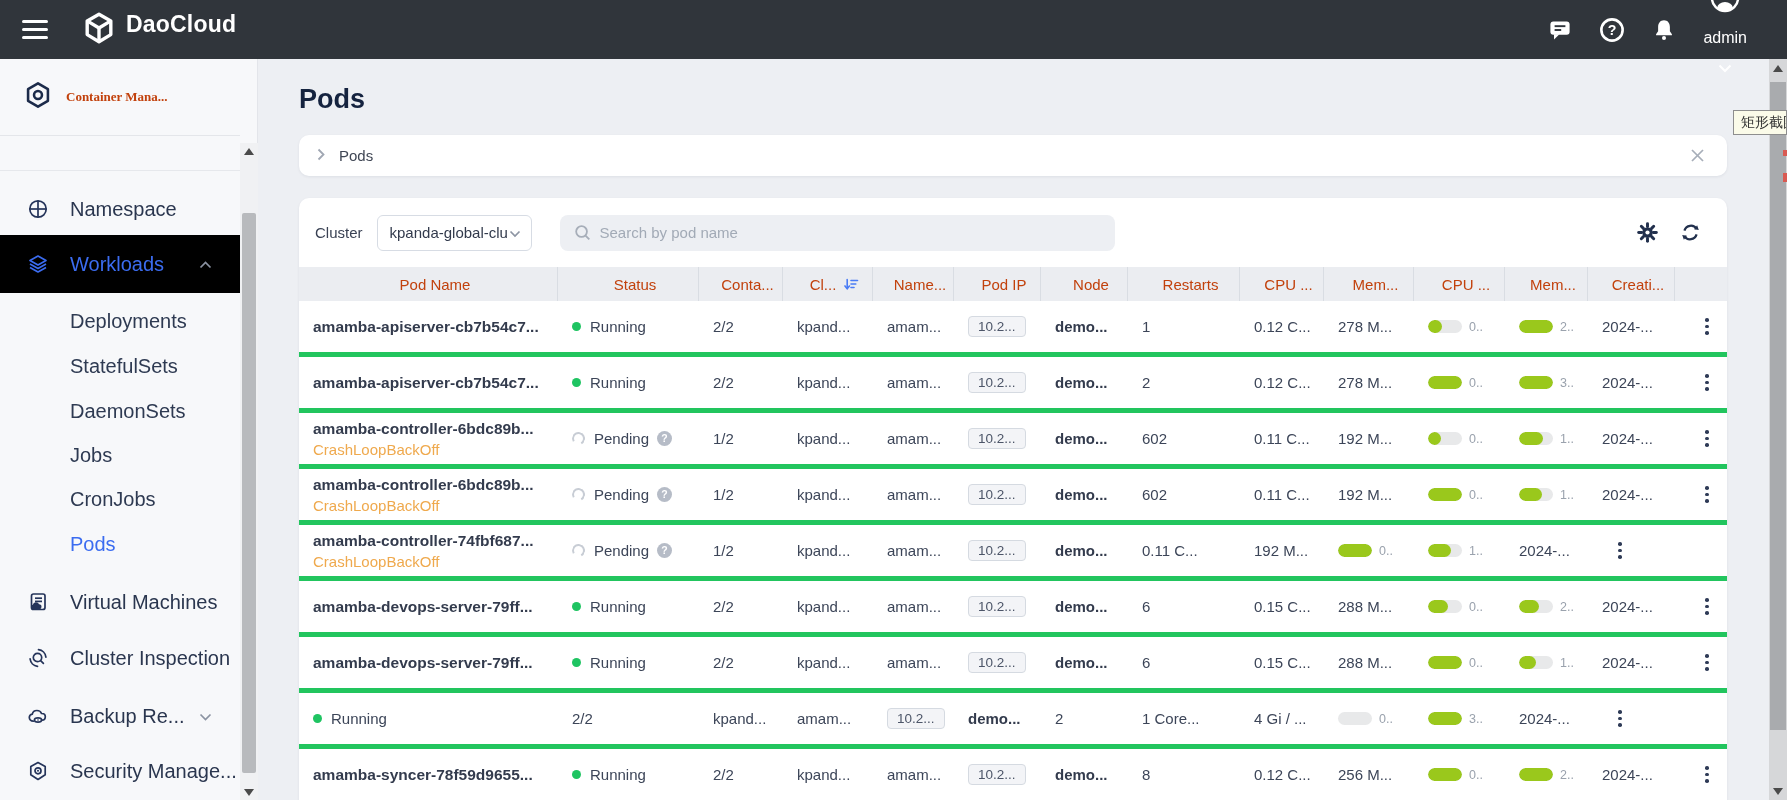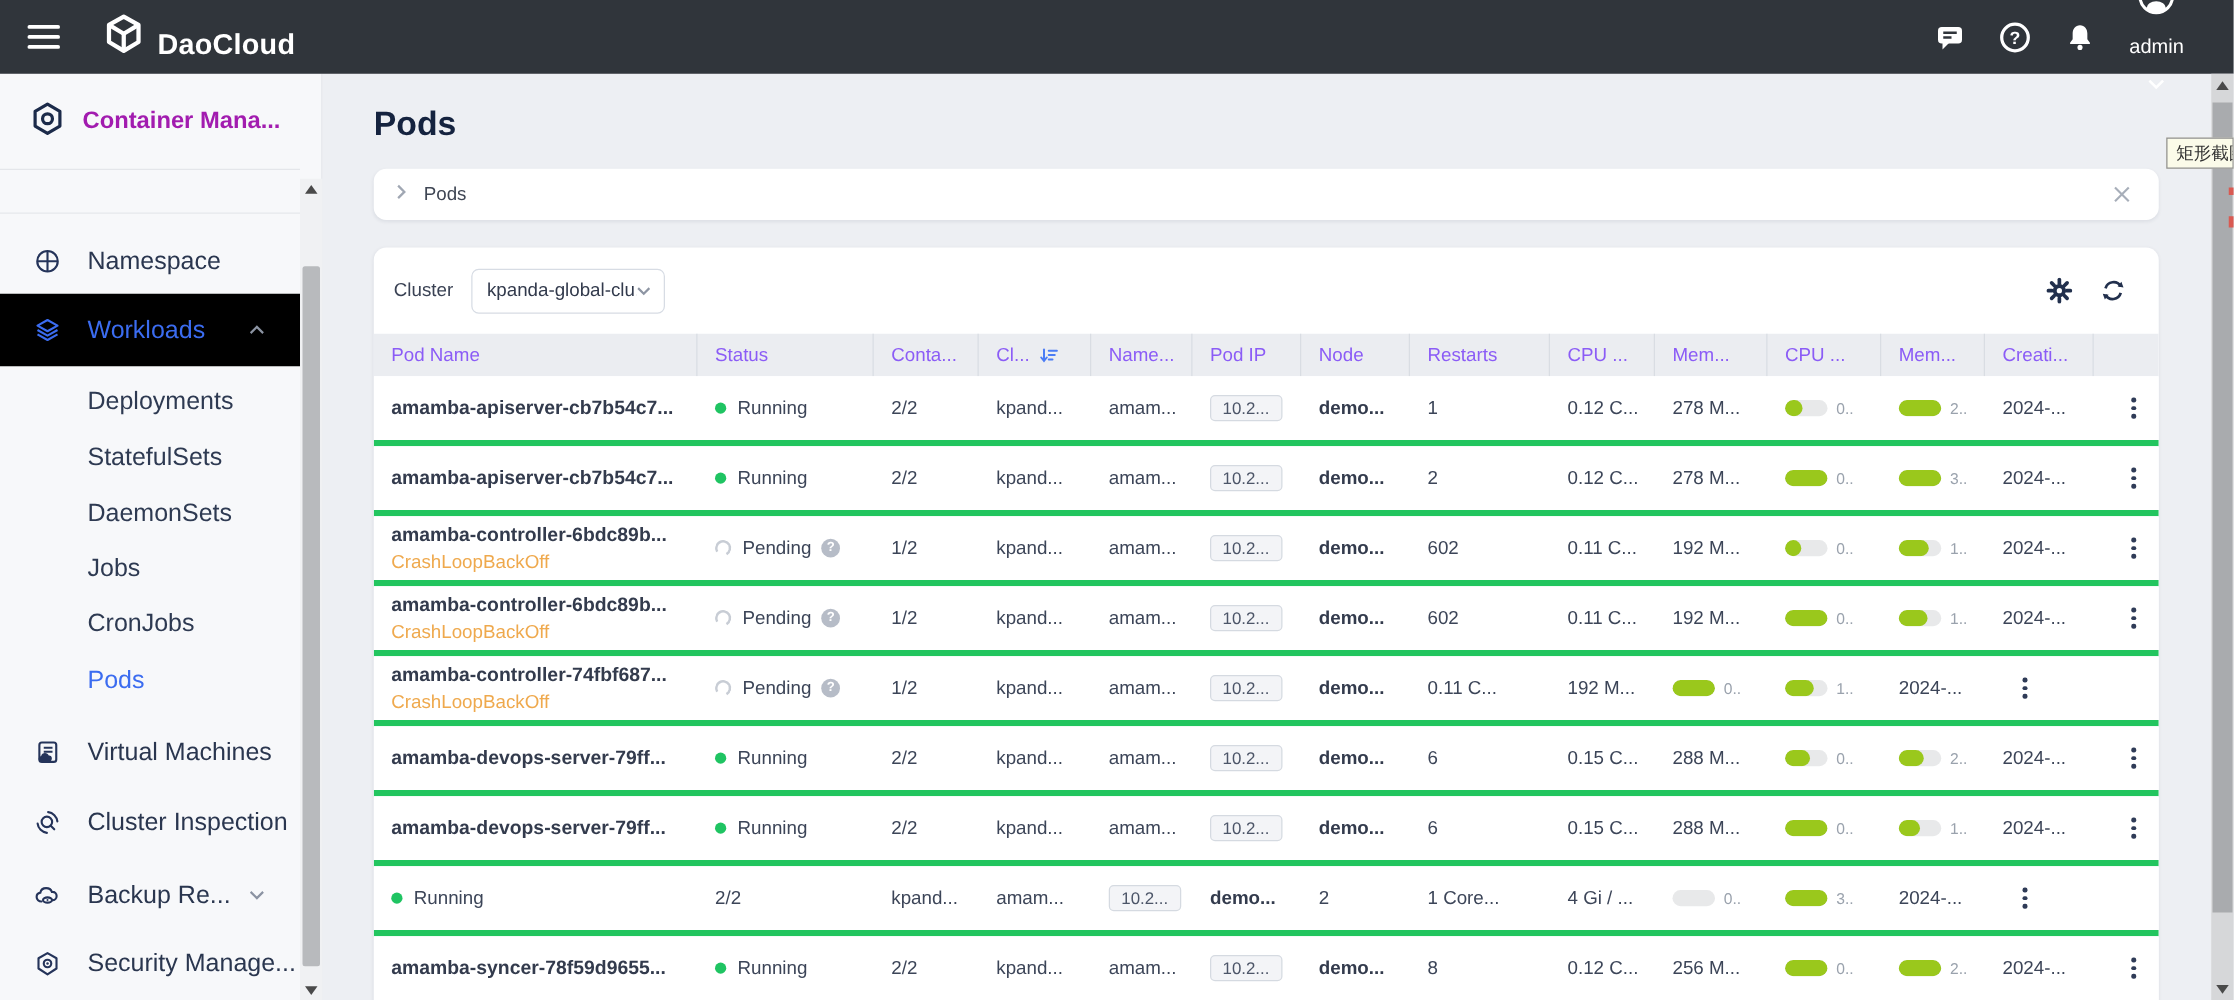--- a/index.html
+++ b/index.html
@@ -3,41 +3,41 @@
 <meta charset="utf-8">
 <style>
   * { margin:0; padding:0; box-sizing:border-box; }
   html,body { width:1787px; height:800px; overflow:hidden; }
   body { position:relative; font-family:"Liberation Sans",sans-serif; background:#edeff3; color:#333b4d; }
 
   
   .navbar { position:absolute; left:0; top:0; width:1787px; height:59px; background:#30353b; display:flex; align-items:center; z-index:50; }
   .burger { margin-left:22px; width:26px; display:flex; flex-direction:column; gap:5px; cursor:pointer; }
   .burger i { display:block; height:3px; background:#fff; border-radius:2px; }
-  .brand { display:flex; align-items:flex-end; gap:10px; margin-left:34px; }
+  .brand { display:flex; align-items:flex-start; gap:10px; margin-left:34px; }
   .brand-name { color:#fff; font-size:23px; font-weight:bold; letter-spacing:.2px; }
   .nav-right { margin-left:auto; display:flex; align-items:center; gap:26px; margin-right:40px; }
   .nav-ic { width:26px; height:26px; display:flex; align-items:center; justify-content:center; cursor:pointer; }
   .nav-user { display:flex; align-items:center; gap:12px; cursor:pointer;flex-direction:column; }
   .nav-user .uname { color:#fff; font-size:16px; }
 
   
   .sidebar { position:absolute; left:0; top:59px; width:258px; height:741px; background:#f7f8fa; border-right:1px solid #e3e5ea; }
   .side-clip { position:absolute; left:0; top:0; width:240px; height:741px; overflow:hidden; }
   .side-item { position:absolute; left:0; width:240px; display:flex; align-items:center; cursor:pointer; }
   .side-item .ic { width:22px; height:22px; margin-left:27px; flex:0 0 22px; }
   .side-item .lbl { margin-left:21px; font-size:20px; color:#2a364f; font-weight:500; white-space:nowrap; }
   .side-item.sub .lbl { margin-left:70px; font-weight:400; color:#2e3a52; }
   .side-item.sub.active .lbl { color:#3b6cf0; }
   .side-item.sec-active { background:#000000; }
   .side-item.sec-active .lbl { color:#3b6cf0; }
   .side-item .chev { margin-left:auto; margin-right:28px; }
   .mod-head { position:absolute; left:0; top:0; width:240px; height:77px; background:#f7f8fa; z-index:5; display:flex; align-items:center; border-bottom:1px solid #e4e6ea; }
   .mod-head .mic { margin-left:24px; }
-  .mod-head .mt { margin-left:14px; font-size:19px; font-weight:bold; color:#a21caf; white-space:nowrap; }
+  .mod-head .mt { margin-left:14px; font-size:13px; font-weight:bold; color:#c2410c; white-space:nowrap;font-family:Liberation Serif, serif; }
   .side-div { position:absolute; left:0; width:240px; height:1px; background:#e6e8ec; }
 
   
   .sb { position:absolute; width:18px; }
   .tri-up { width:0; height:0; border-left:5px solid transparent; border-right:5px solid transparent; border-bottom:7px solid #4a4a4a; }
   .tri-dn { width:0; height:0; border-left:5px solid transparent; border-right:5px solid transparent; border-top:7px solid #4a4a4a; }
   .side-scroll { left:240px; top:84px; height:657px; background:#f0f1f3; }
   .side-scroll .thumb { position:absolute; left:2px; top:70px; width:14px; height:560px; background:#b8babd; border-radius:2px; }
   .side-scroll .au { position:absolute; left:4px; top:5px; }
   .side-scroll .ad { position:absolute; left:4px; bottom:4px; }
@@ -62,21 +62,21 @@
   .search { margin-left:28px; width:555px; height:36px; background:#edeff3; border-radius:8px; display:flex; align-items:center; }
   .search svg { margin-left:14px; flex:0 0 auto; }
   .search input { border:none; outline:none; background:transparent; margin-left:9px; font-size:15px; color:#3a4254; width:480px; font-family:"Liberation Sans",sans-serif; }
   .search input::placeholder { color:#a2aab6; }
   .tb-ics { margin-left:auto; margin-right:26px; display:flex; align-items:center; gap:22px; }
   .tb-ics .tic { cursor:pointer; display:flex; }
 
   
   .grid { display:grid; grid-template-columns:259px 141px 84px 90px 81px 87px 87px 112px 84px 90px 91px 83px 87px 52px; }
   .thead { position:absolute; left:0; top:69px; width:1428px; height:34px; background:#ebedf1; }
-  .th { display:flex; align-items:center; padding-left:14px; font-size:15px; color:#8b5cf6; border-right:1px solid #d9dde3; white-space:nowrap; overflow:hidden; }
+  .th { display:flex; align-items:center; padding-left:14px; font-size:15px; color:#c2410c; border-right:1px solid #d9dde3; white-space:nowrap; overflow:hidden;justify-content:center; }
   .th:last-child { border-right:none; }
   .th .sort-ic { margin-left:8px; display:none; cursor:pointer; }
   .th.sorted .sort-ic { display:flex; }
   .tbody { position:absolute; left:0; top:103px; width:1428px; }
   .tr { height:56px; border-bottom:5px solid #22c55e; background:#fff; }
   .td { display:flex; align-items:center; padding-left:14px; font-size:15px; color:#3c4558; white-space:nowrap; overflow:hidden; }
   .td.cname { flex-direction:column; align-items:flex-start; justify-content:center; }
   .nm { font-size:15.5px; font-weight:bold; color:#333b4d; cursor:pointer; max-width:235px; overflow:hidden; }
   .nm-sub { font-size:15px; color:#efa94d; margin-top:3px; display:none; }
   .tr.hassub .nm-sub { display:block; }
@@ -335,20 +335,27 @@
     <div class="toolbar">
       <span class="tb-lbl">Cluster</span>
       <div class="select">
         <span class="sv">kpanda-global-clu...</span>
         <span class="schev">
           <svg width="12" height="8" viewBox="0 0 12 8">
               <polyline points="1.5,1.5 6,6 10.5,1.5" fill="none" stroke="#8d95a3" stroke-width="1.7"></polyline>
             </svg>
         </span>
       </div>
+      <div class="search">
+        <svg width="17" height="17" viewBox="0 0 18 18">
+            <circle cx="8" cy="8" r="5.7" fill="none" stroke="#a7aeb9" stroke-width="1.9"></circle>
+            <line x1="12.2" y1="12.2" x2="16.2" y2="16.2" stroke="#a7aeb9" stroke-width="1.9"></line>
+          </svg>
+        <input type="text" placeholder="Search by pod name" style="">
+      </div>
       <div class="tb-ics">
         <span class="tic">
           <svg width="21" height="21" viewBox="0 0 20 20">
             <g stroke="#22304d" stroke-width="2.8" stroke-linecap="round">
               <line x1="10" y1="1.6" x2="10" y2="4.4"></line>
                 <line x1="10" y1="15.6" x2="10" y2="18.4"></line>
               <line x1="1.6" y1="10" x2="4.4" y2="10"></line>
                 <line x1="15.6" y1="10" x2="18.4" y2="10"></line>
               <line x1="4.1" y1="4.1" x2="6.1" y2="6.1"></line>
                 <line x1="13.9" y1="13.9" x2="15.9" y2="15.9"></line>

